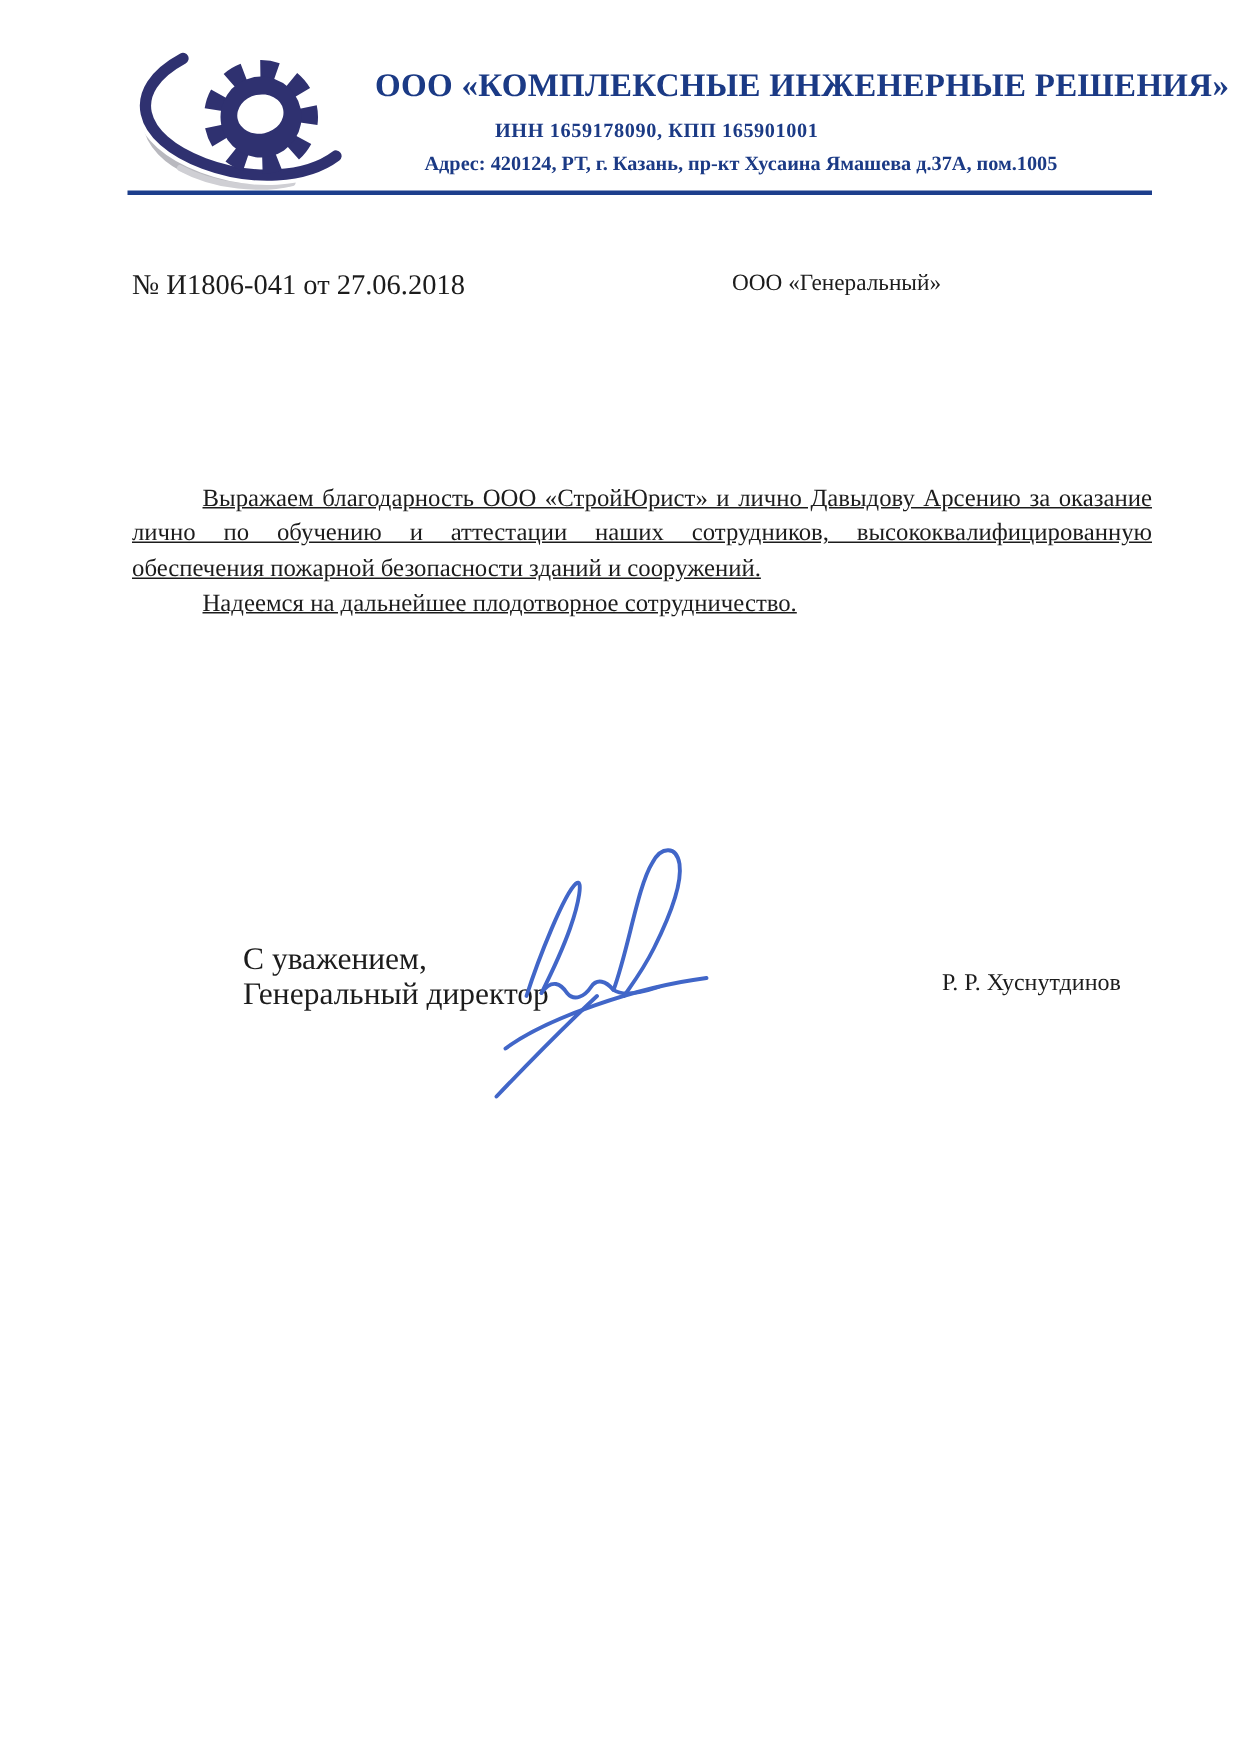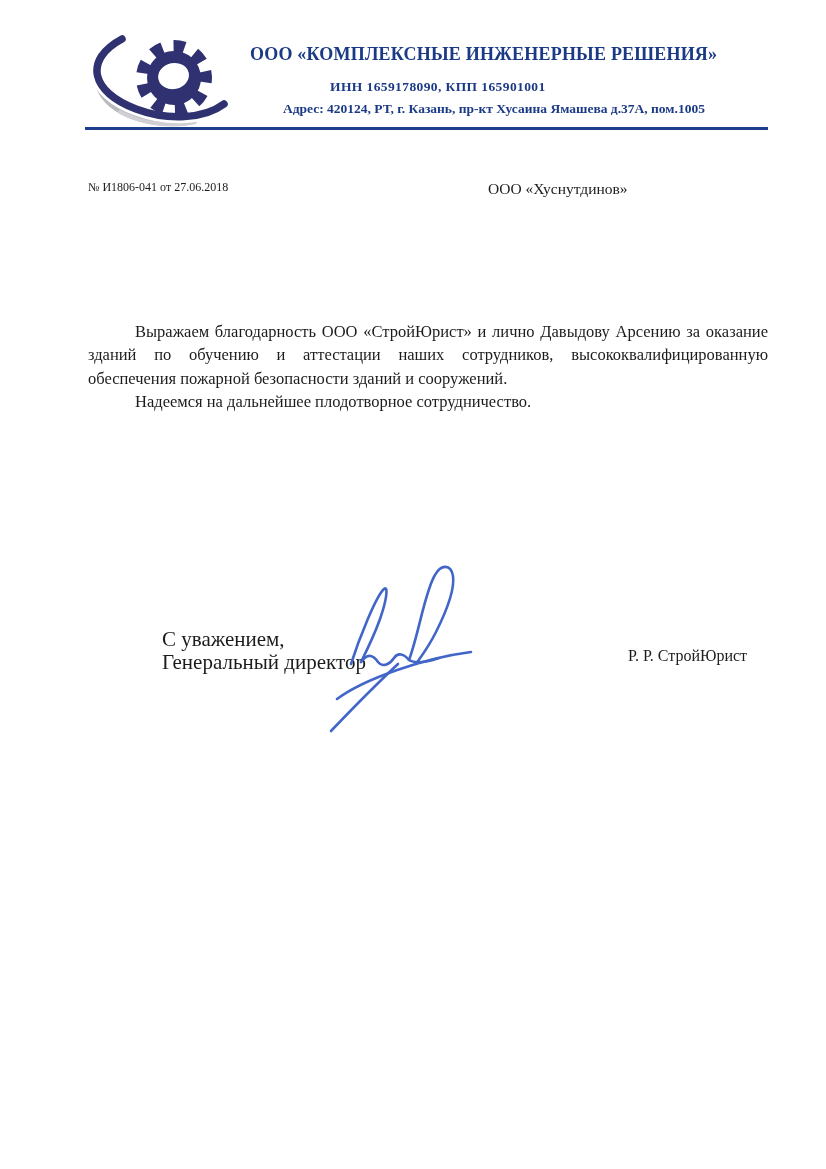--- a/index.html
+++ b/index.html
@@ -22,21 +22,21 @@
     left: 92px;
     top: 32px;
     width: 156px;
     height: 98px;
   }
   .company-name {
     position: absolute;
     left: 250px;
     top: 44px;
     width: 520px;
-    font-size: 18px;
+    font-size: 22px;
     font-weight: bold;
     letter-spacing: 0.2px;
     color: #1b3a85;
     white-space: nowrap;
   }
   .company-inn {
     position: absolute;
     left: 330px;
     top: 79px;
     font-size: 13.5px;
@@ -61,40 +61,40 @@
     top: 127px;
     width: 683px;
     height: 3px;
     background: #1d3e8c;
   }
   
   .ref-number {
     position: absolute;
     left: 88px;
     top: 180px;
-    font-size: 12px;
+    font-size: 19px;
     white-space: nowrap;
   }
   .recipient {
     position: absolute;
     left: 488px;
     top: 180px;
     font-size: 15.5px;
     white-space: nowrap;
   }
   
   .letter-body {
     position: absolute;
     left: 88px;
     top: 320px;
     width: 680px;
     font-size: 16.5px;
     line-height: 23.4px;
   }
-  .bline { text-align: justify; }
+  .bline { text-align: justify; text-decoration: underline; }
   .bline.stretch { text-align-last: justify; }
   .bline.indent { text-indent: 47px; }
   
   .closing-block {
     position: absolute;
     left: 162px;
     top: 628px;
     font-size: 21px;
     line-height: 23.4px;
   }
@@ -136,26 +136,26 @@
       <ellipse cx="82" cy="44" rx="15.5" ry="13" fill="#ffffff"></ellipse>
     </g>
   </svg>
 
   <div class="company-name">ООО «КОМПЛЕКСНЫЕ ИНЖЕНЕРНЫЕ РЕШЕНИЯ»</div>
   <div class="company-inn">ИНН 1659178090, КПП 165901001</div>
   <div class="company-address">Адрес: 420124, РТ, г. Казань, пр-кт Хусаина Ямашева д.37А, пом.1005</div>
   <div class="header-rule"></div>
 
   <div class="ref-number">№ И1806-041 от 27.06.2018</div>
-  <div class="recipient">ООО «Хуснутдинов»</div>
+  <div class="recipient">ООО «Генеральный»</div>
 
   <div class="letter-body">
     <div>
         <div class="bline indent stretch">Выражаем благодарность ООО «СтройЮрист» и лично Давыдову Арсению за оказание</div>
-        <div class="bline stretch">зданий по обучению и аттестации наших сотрудников, высококвалифицированную</div>
+        <div class="bline stretch">лично по обучению и аттестации наших сотрудников, высококвалифицированную</div>
         <div class="bline">обеспечения пожарной безопасности зданий и сооружений.</div>
       </div>
     <div class="bline indent">Надеемся на дальнейшее плодотворное сотрудничество.</div>
   </div>
 
   <div class="closing-block">
     <div>С уважением,</div>
     <div>Генеральный директор</div>
   </div>
 
@@ -167,15 +167,15 @@
       <path d="M 23,101 C 31,76 48,33 56,26 C 61,22 58,39 52,56 C 46,73 38,89 33,99"></path>
 
       <path d="M 33,99 C 40,89 46,93 50,99 C 55,105 62,101 66,95 C 70,89 76,91 81,97 C 87,101 99,99 111,95"></path>
 
       <path d="M 81,97 C 91,70 97,28 107,12 C 113,1 123,1 125,13 C 127,27 118,49 108,69 C 100,85 92,95 88,101"></path>
 
       <path d="M 9,136 C 36,116 96,95 143,89"></path>
     </g>
   </svg>
 
-  <div class="signer-name">Р. Р. СтройЮрист</div>
+  <div class="signer-name">Р. Р. Хуснутдинов</div>
 
 </div>
 
 </body></html>

